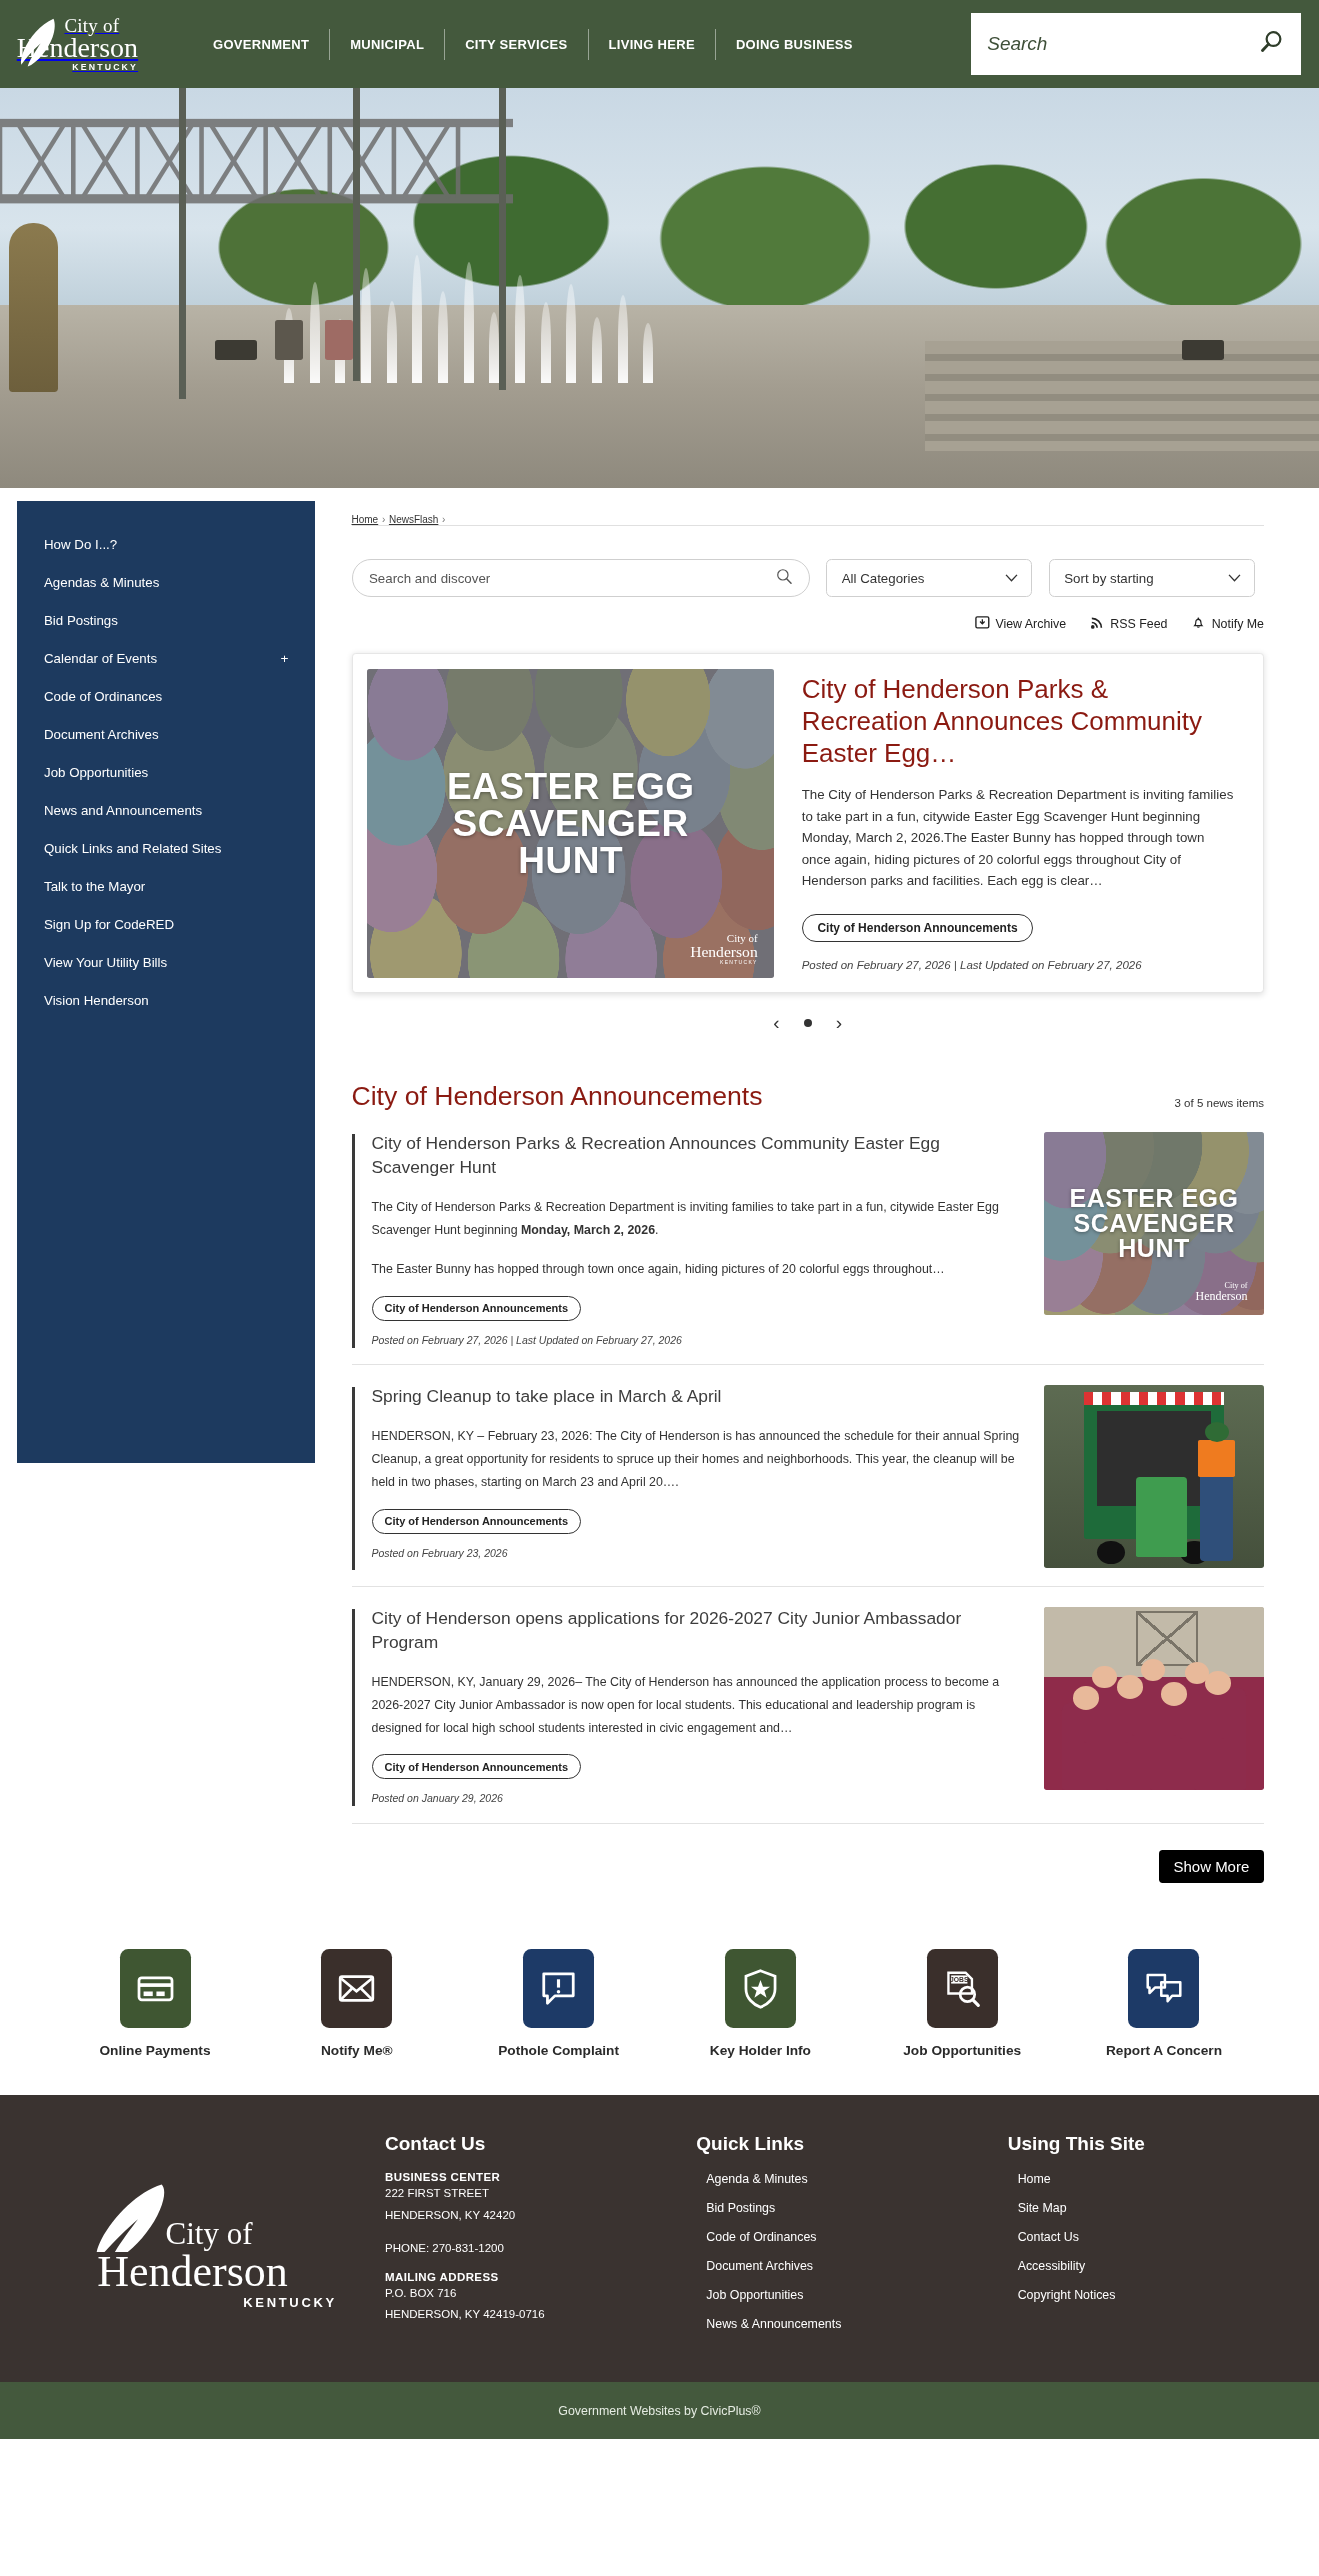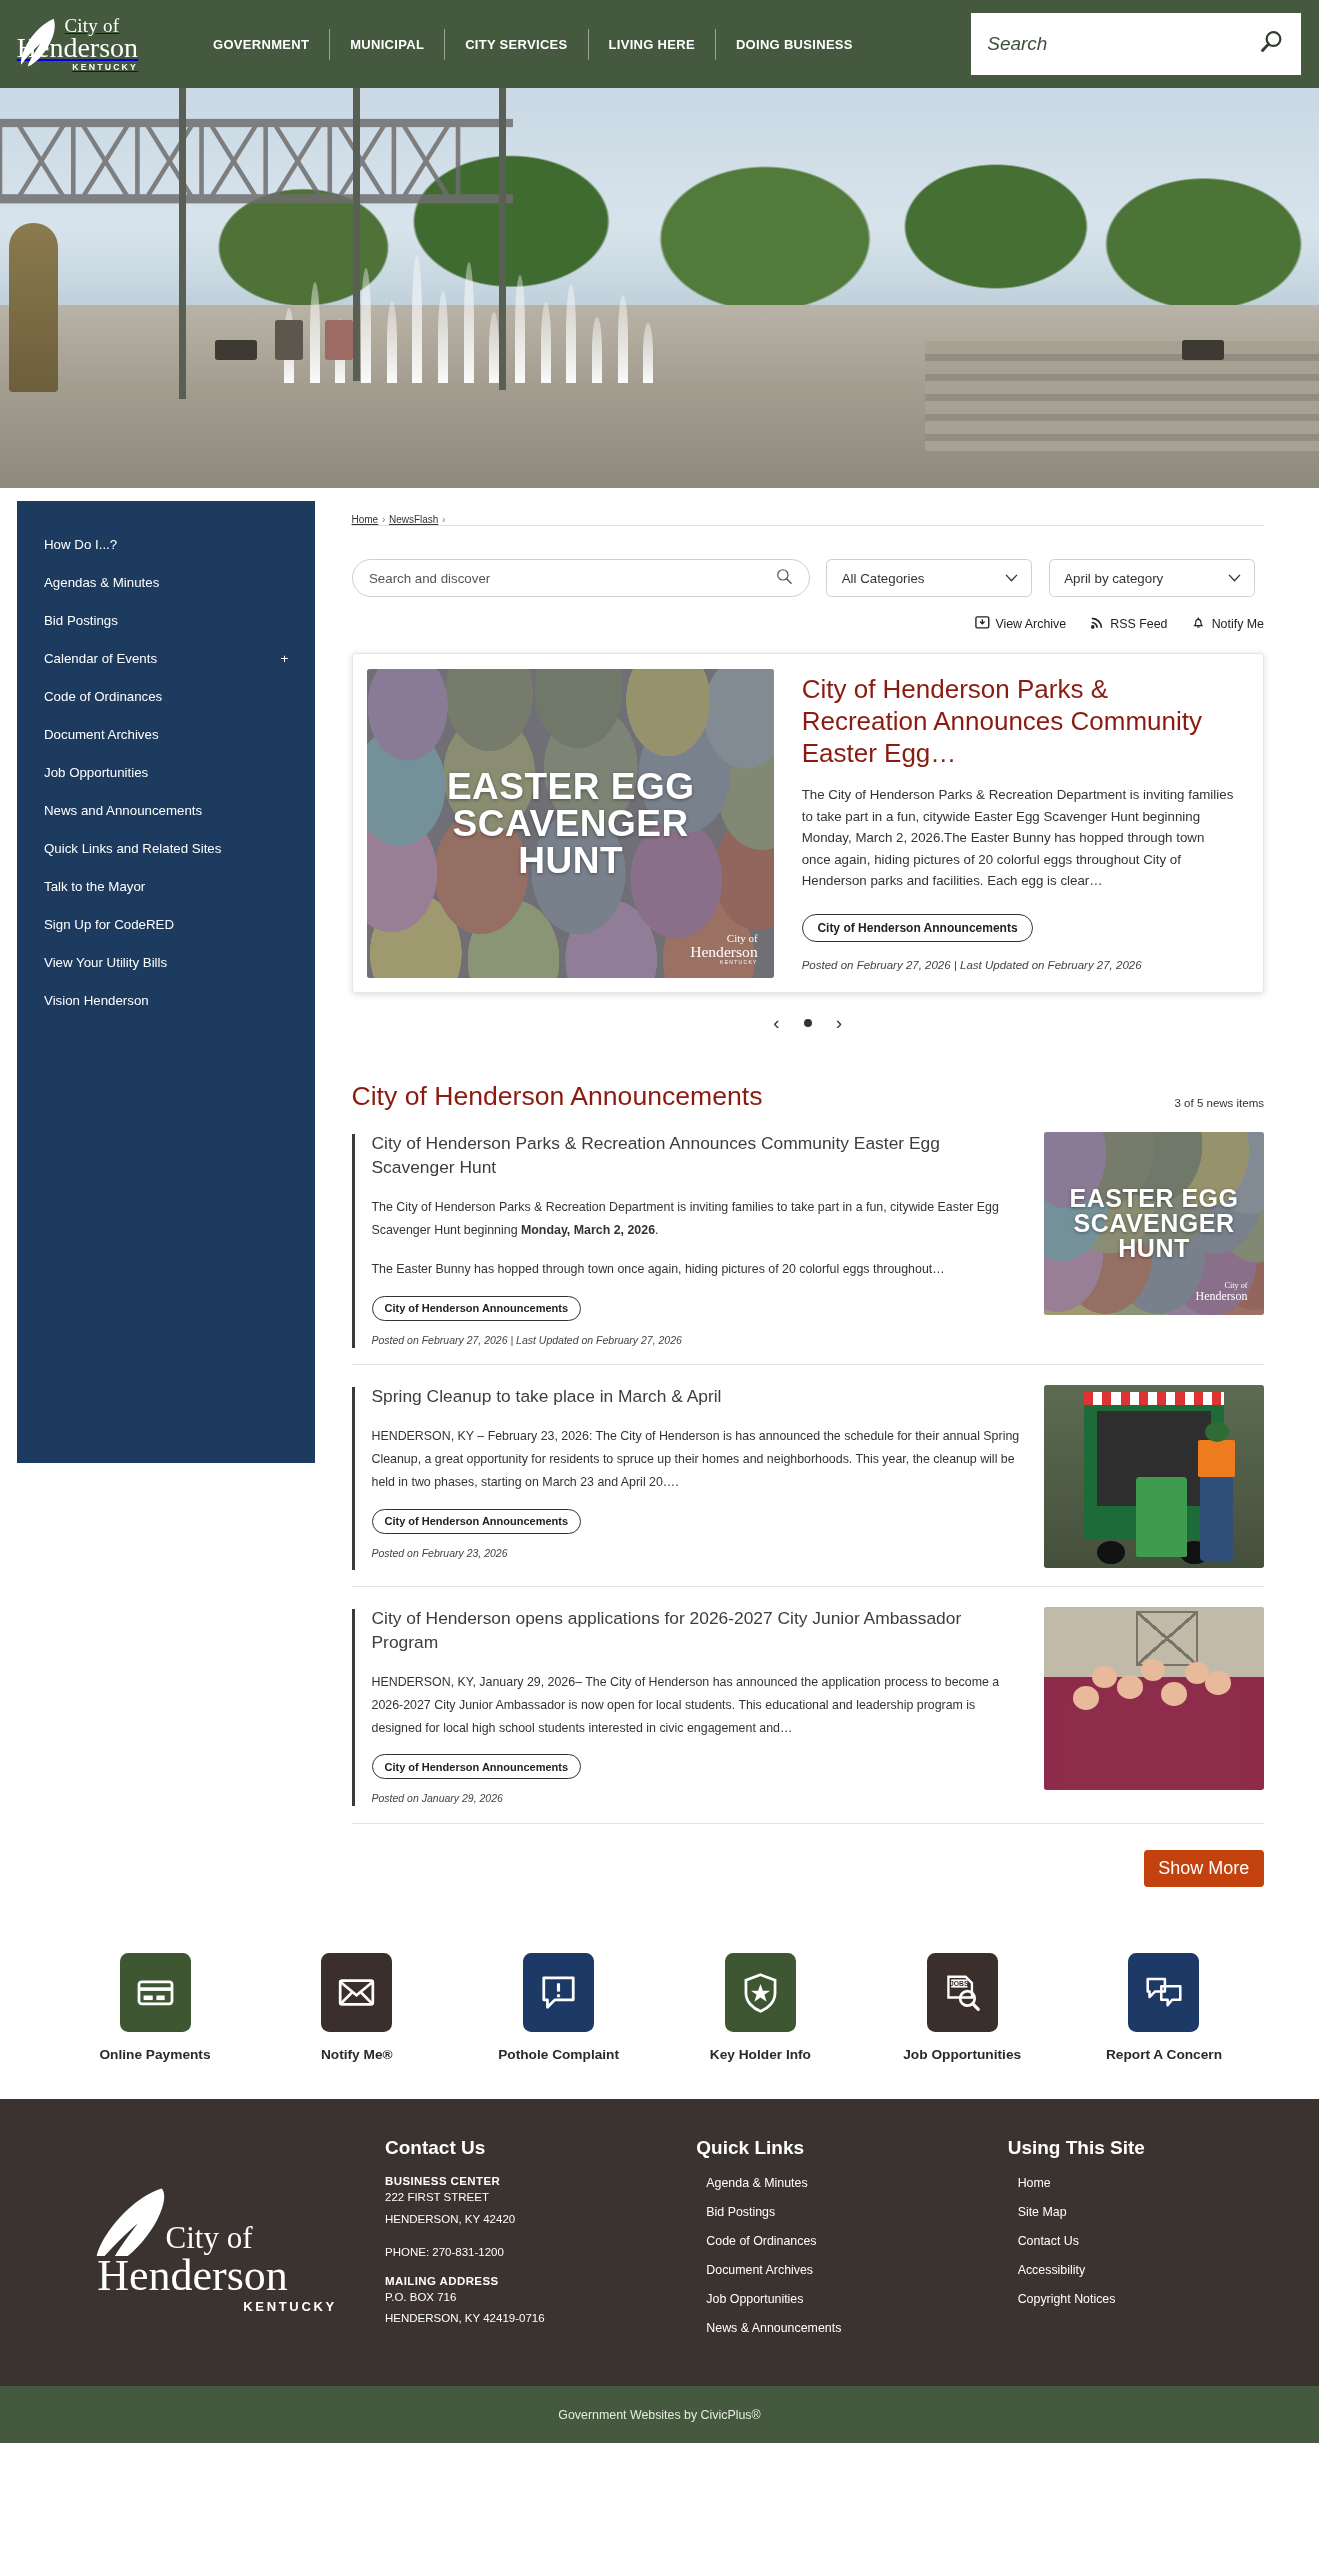--- a/index.html
+++ b/index.html
@@ -201,22 +201,22 @@
   .thumb-group .wall { position:absolute; left:0; right:0; top:0; height:38%; background:#c2baa9; }
   .thumb-group .xbeam { position:absolute; left:42%; top:2%; width:28%; height:30%; border:2.7px solid #7a7468; }
   .thumb-group .xbeam:after { content:""; position:absolute; inset:0;
     background: linear-gradient(to bottom right, transparent 48%, #7a7468 48% 52%, transparent 52%),
                 linear-gradient(to bottom left, transparent 48%, #7a7468 48% 52%, transparent 52%);}
   .thumb-group .person { position:absolute; background:#8e2c4c; border-radius: 7.3px 7.3px 2.7px 2.7px; }
   .thumb-group .face { position:absolute; background:#e8b99a; border-radius:50%; }
 
   .showmore-wrap { display:flex; justify-content:flex-end; margin-top: 26px; padding-bottom: 24px;}
   .showmore {
-    background:#c2410c; color:#fff; border:none; border-radius:3.7px;
-    padding: 8.2px 14.7px; font-size: 18px; cursor:pointer;
+    background:#000000; color:#fff; border:none; border-radius:3.7px;
+    padding: 8.2px 14.7px; font-size: 15px; cursor:pointer;
     font-family:"Liberation Sans", sans-serif;
   }
 
   
   .quickrow { display:flex; justify-content: space-between; padding: 42px 68px 37px 68px; background:#fff; }
   .qa { width: 174px; display:flex; flex-direction:column; align-items:center; text-decoration:none; }
   .qa-icon { width: 71px; height: 79px; border-radius: 8.2px; display:flex; align-items:center; justify-content:center; }
   .qa-label { margin-top: 14.7px; font-size: 13.7px; font-weight:bold; color:#2a2a2a; text-align:center; }
 
   
@@ -370,21 +370,21 @@
         </div>
         <div class="selectbox cat">
           <span>All Categories</span>
           <span>
             <svg width="13" height="8.2" viewBox="0 0 14 9">
                 <polyline points="1,1 7,7.5 13,1" fill="none" stroke="#333" stroke-width="1.5"></polyline>
               </svg>
           </span>
         </div>
         <div class="selectbox sort">
-          <span>April by category</span>
+          <span>Sort by starting</span>
           <span>
             <svg width="13" height="8.2" viewBox="0 0 14 9">
                 <polyline points="1,1 7,7.5 13,1" fill="none" stroke="#333" stroke-width="1.5"></polyline>
               </svg>
           </span>
         </div>
       </div>
 
       <div class="actionlinks">
         <a class="al" href="#">

